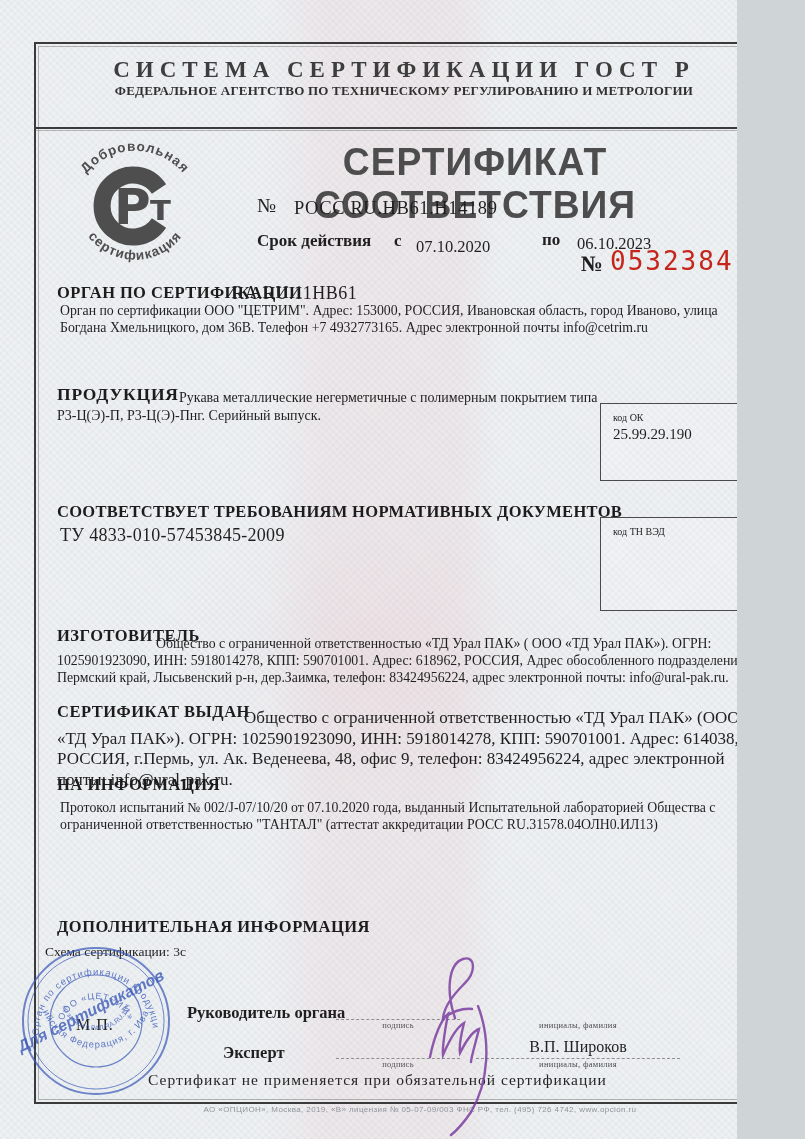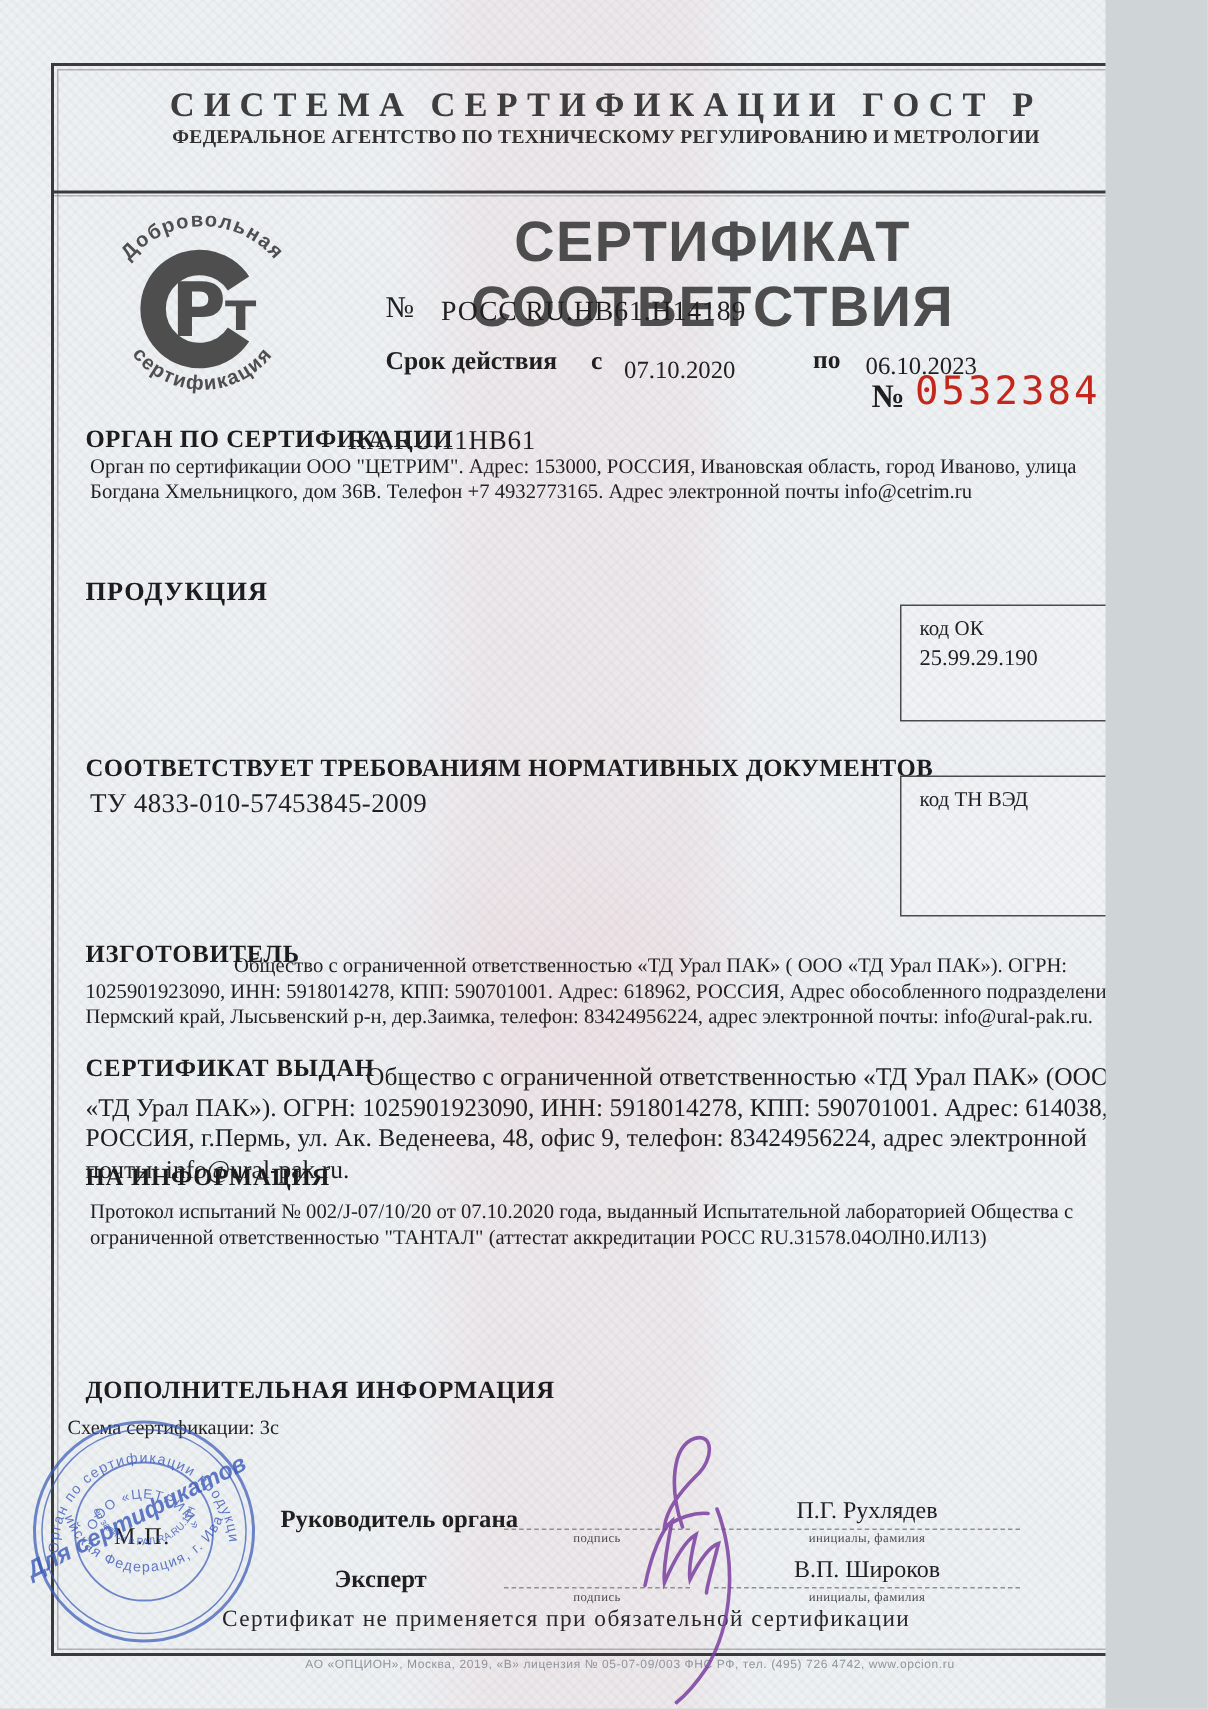--- a/index.html
+++ b/index.html
@@ -38,21 +38,21 @@
   
   .sec-h{font-weight:bold;color:#1c1c1c;}
   .org-h{left:21px;top:239px;font-size:16.5px;letter-spacing:.4px;}
   .org-code{left:196px;top:239px;font-size:18px;letter-spacing:.5px;}
   .org-t{left:24px;top:259px;width:688px;font-size:13.8px;line-height:1.22;}
   .prod-h{left:21px;top:340px;font-size:17.5px;letter-spacing:.8px;}
   .prod-t{left:21px;top:345px;width:562px;font-size:14px;line-height:1.25;text-indent:122px;}
   .codebox{border:1px solid #4a4a4a;background:rgba(255,255,255,0.12);}
   .box-ok{left:564px;top:359px;width:162px;height:76px;}
   .box-tnved{left:564px;top:473px;width:162px;height:92px;}
-  .codebox .cl{margin:8px 0 0 12px;font-size:14px;}
+  .codebox .cl{margin:8px 0 0 12px;font-size:10px;}
   .codebox .cv{margin:3px 0 0 12px;font-size:15px;}
   .conf-h{left:21px;top:458px;font-size:16.5px;letter-spacing:.3px;}
   .conf-t{left:24px;top:481px;font-size:18px;letter-spacing:.3px;}
   .man-h{left:21px;top:582px;font-size:16.5px;letter-spacing:.5px;}
   .man-t{left:21px;top:592px;width:694px;font-size:13.8px;line-height:1.22;text-indent:99px;}
   .iss-h{left:21px;top:658px;font-size:16.5px;letter-spacing:.5px;}
   .iss-t{left:21px;top:664px;width:694px;font-size:17px;line-height:1.22;text-indent:187px;}
   .bas-h{left:21px;top:731px;font-size:16.5px;letter-spacing:.5px;}
   .bas-t{left:24px;top:755px;width:690px;font-size:13.8px;line-height:1.25;}
   .add-h{left:21px;top:873px;font-size:16.5px;letter-spacing:.5px;}
@@ -116,20 +116,21 @@
     <div class="abs valid-to">06.10.2023</div>
 
     <div class="abs rno-lbl">№</div>
     <div class="abs rno-val">0532384</div>
 
     <div class="abs sec-h org-h">ОРГАН ПО СЕРТИФИКАЦИИ</div>
     <div class="abs org-code">RA.RU.11НВ61</div>
     <div class="abs org-t">Орган по сертификации ООО "ЦЕТРИМ". Адрес: 153000, РОССИЯ, Ивановская область, город Иваново, улица Богдана Хмельницкого, дом 36В. Телефон +7 4932773165. Адрес электронной почты info@cetrim.ru</div>
 
     <div class="abs sec-h prod-h">ПРОДУКЦИЯ</div>
+    <div class="abs prod-t">Рукава металлические  негерметичные с полимерным покрытием типа Р3-Ц(Э)-П, Р3-Ц(Э)-Пнг. Серийный выпуск.</div>
     <div class="abs codebox box-ok">
       <div class="cl">код ОК</div>
       <div class="cv">25.99.29.190</div>
     </div>
 
     <div class="abs sec-h conf-h">СООТВЕТСТВУЕТ ТРЕБОВАНИЯМ НОРМАТИВНЫХ ДОКУМЕНТОВ</div>
     <div class="abs conf-t">ТУ  4833-010-57453845-2009</div>
     <div class="abs codebox box-tnved">
       <div class="cl">код ТН ВЭД</div>
     </div>
@@ -145,21 +146,20 @@
 
     <div class="abs sec-h add-h">ДОПОЛНИТЕЛЬНАЯ ИНФОРМАЦИЯ</div>
     <div class="abs scheme-t">Схема сертификации: 3с</div>
 
     <div class="abs mp-t">М.П.</div>
 
     <div class="abs role1">Руководитель органа</div>
     <div class="abs sigline sl1">
       <div class="cap">подпись</div>
     </div>
-    <div class="abs nameb nb1">П.Г. Рухлядев</div>
     <div class="abs" style="left:440px;top:976px;width:204px;">
       <div class="cap" style="top:0;">инициалы, фамилия</div>
     </div>
 
     <div class="abs role2">Эксперт</div>
     <div class="abs sigline sl2">
       <div class="cap">подпись</div>
     </div>
     <div class="abs nameb nb2">В.П. Широков</div>
     <div class="abs" style="left:440px;top:1015px;width:204px;">

